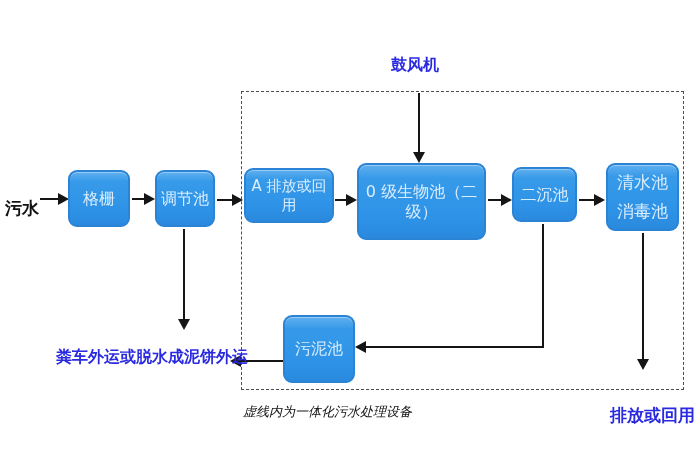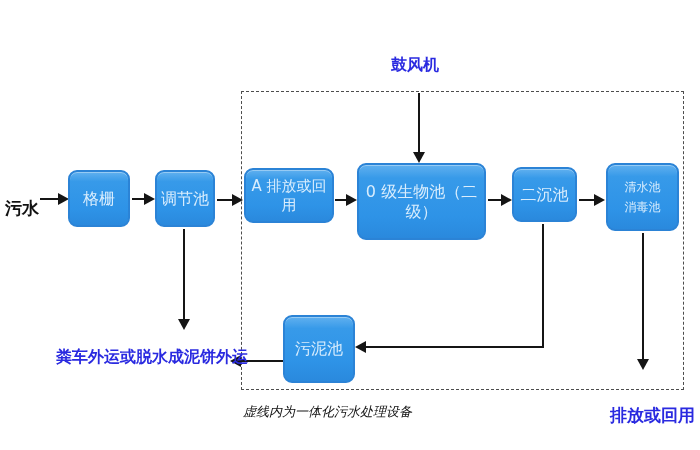--- a/index.html
+++ b/index.html
@@ -66,21 +66,21 @@
   <div class="hline" style="left:488px;top:199px;width:14px;"></div>
   <div class="arr-r" style="left:501px;top:194px;"></div>
 
   <div class="node" style="left:512px;top:167px;width:65px;height:55px;">
     <span>二沉池</span>
   </div>
 
   <div class="hline" style="left:579px;top:199px;width:16px;"></div>
   <div class="arr-r" style="left:594px;top:194px;"></div>
 
-  <div class="node" style="left:606px;top:163px;width:73px;height:68px;font-size:12px;line-height:1.7;">
+  <div class="node" style="left:606px;top:163px;width:73px;height:68px;font-size:17px;line-height:1.7;">
     <span>清水池</span>
     <span>消毒池</span>
   </div>
 
   <div class="lbl lbl-blue" style="left:391px;top:55px;font-size:16px;">鼓风机</div>
   <div class="vline" style="left:418px;top:93px;height:60px;"></div>
   <div class="arr-d" style="left:413px;top:152px;"></div>
 
   <div class="vline" style="left:183px;top:229px;height:91px;"></div>
   <div class="arr-d" style="left:178px;top:319px;"></div>

